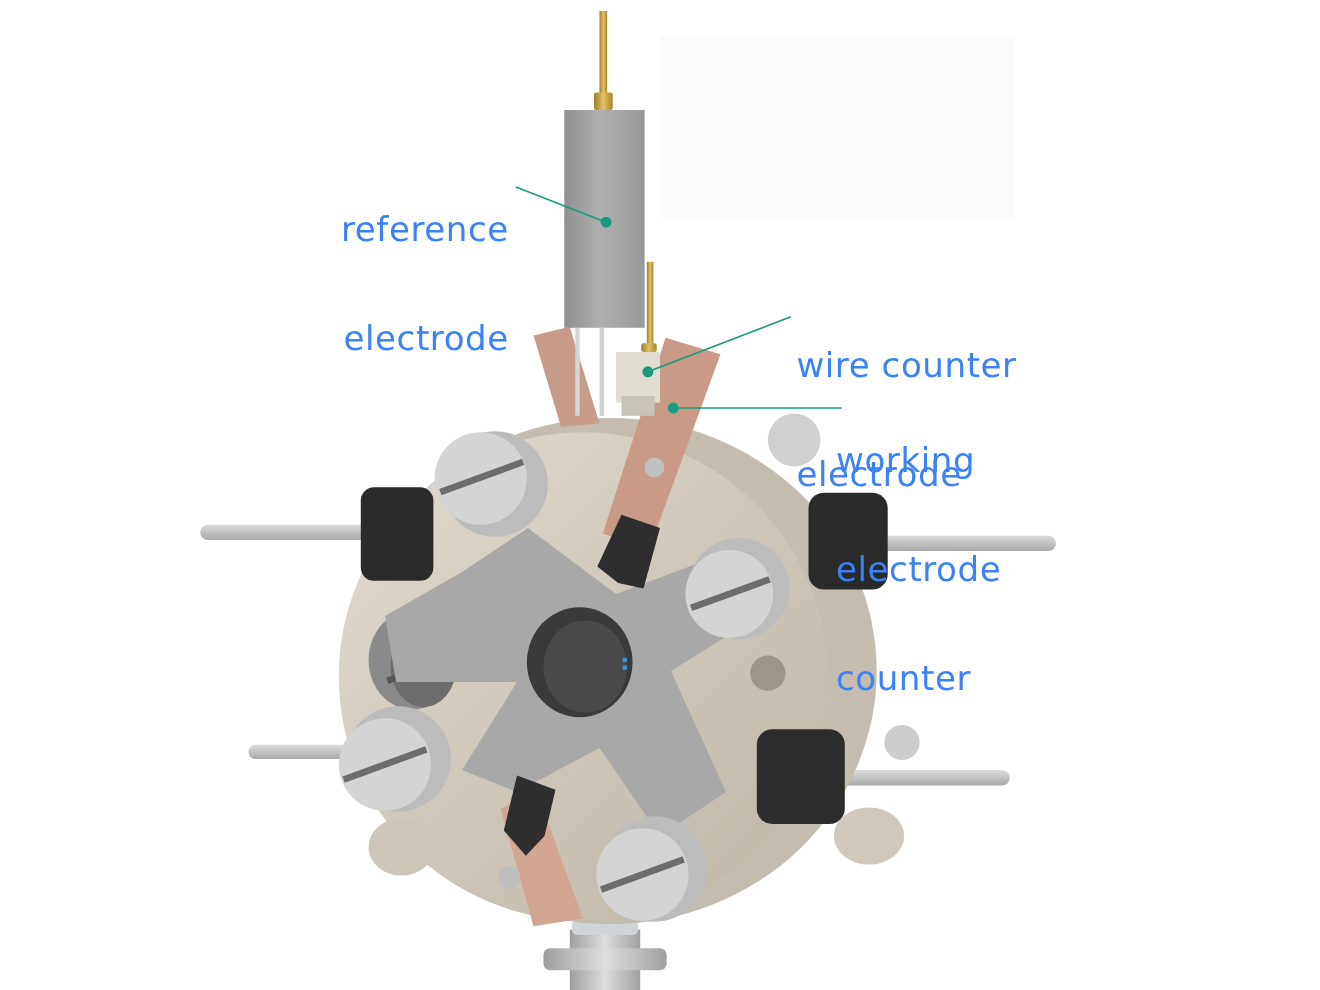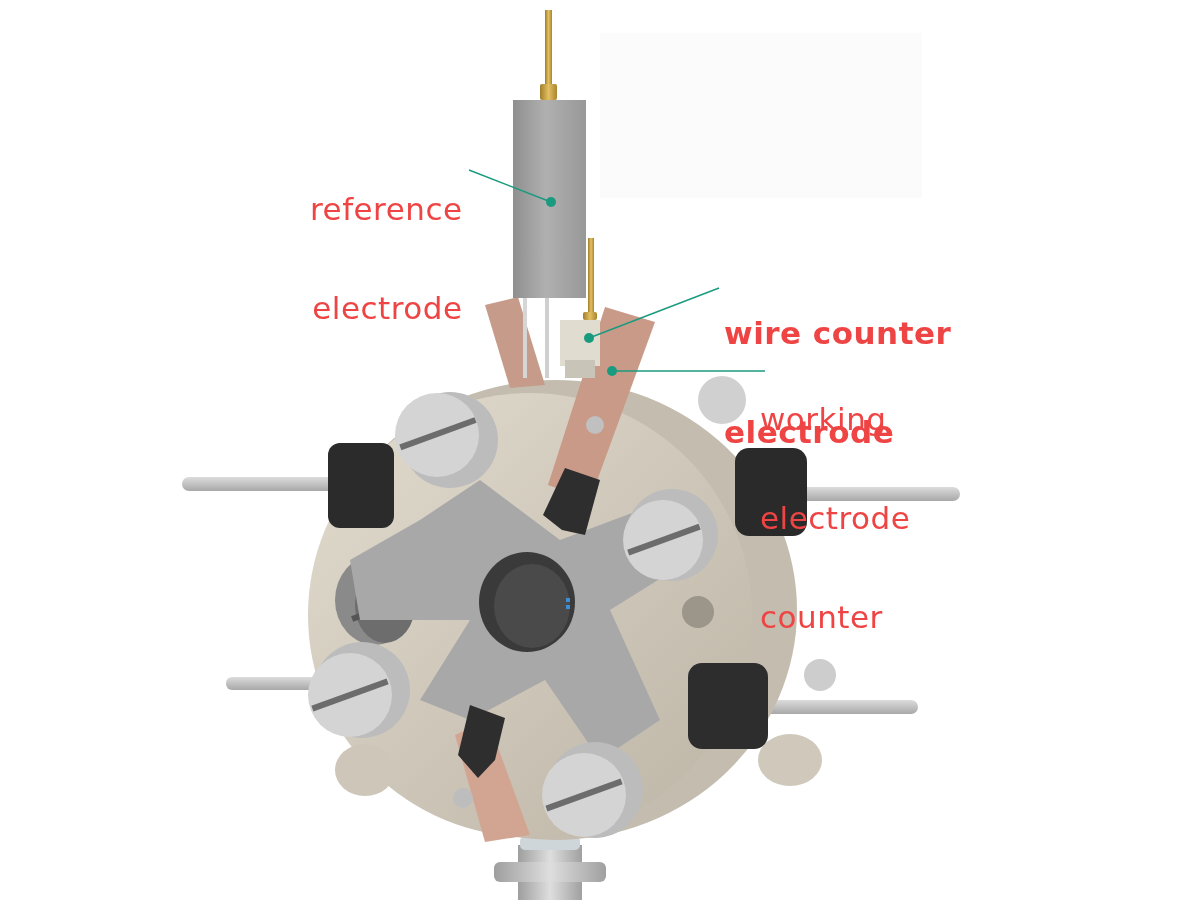--- a/index.html
+++ b/index.html
@@ -1,24 +1,24 @@
 <!DOCTYPE html>
 <html><head>
   <meta charset="utf-8">
   <style>
     html, body { margin:0; padding:0; background:#ffffff; }
     body { width:1200px; height:900px; position:relative; overflow:hidden; font-family:"DejaVu Sans", sans-serif; }
     #stage { position:absolute; left:0; top:0; width:1200px; height:900px; }
     .label {
-      position:absolute; color:#ef4444; font-family:"DejaVu Sans", sans-serif;
+      position:absolute; color:#3b82f6; font-family:"DejaVu Sans", sans-serif;
       font-size:31px; line-height:33px; letter-spacing:0.5px; white-space:pre;
     }
     .label span { display:block; }
     #lbl-ref { left:310px; top:127px; text-align:right; }
-    #lbl-counter { left:724px; top:251px;font-weight:bold; }
+    #lbl-counter { left:724px; top:251px; }
     #lbl-working { left:760px; top:337px; }
     svg { position:absolute; left:0; top:0; }
   </style>
 </head>
 <body>
 
 <div id="stage">
 
   <svg width="1200" height="900" viewBox="0 0 1200 900">
     <defs>

